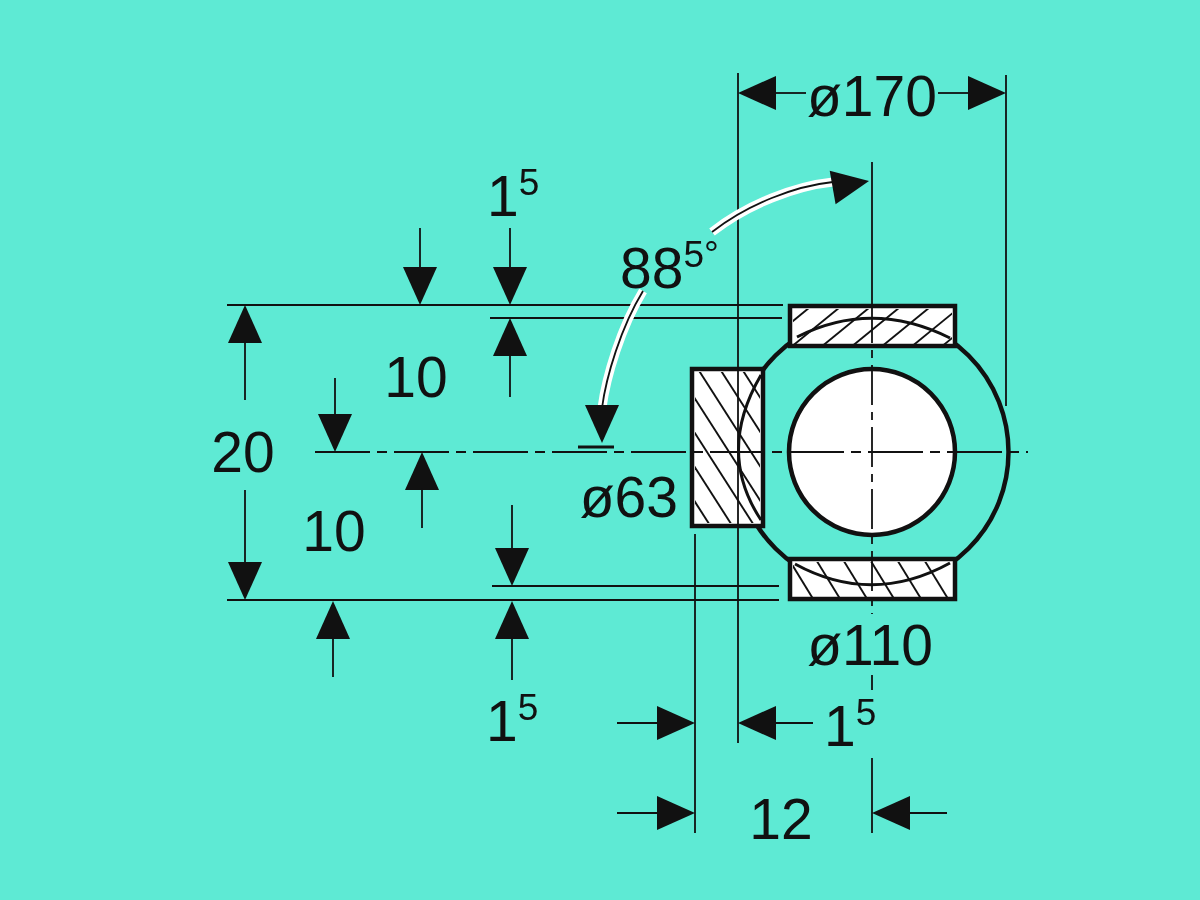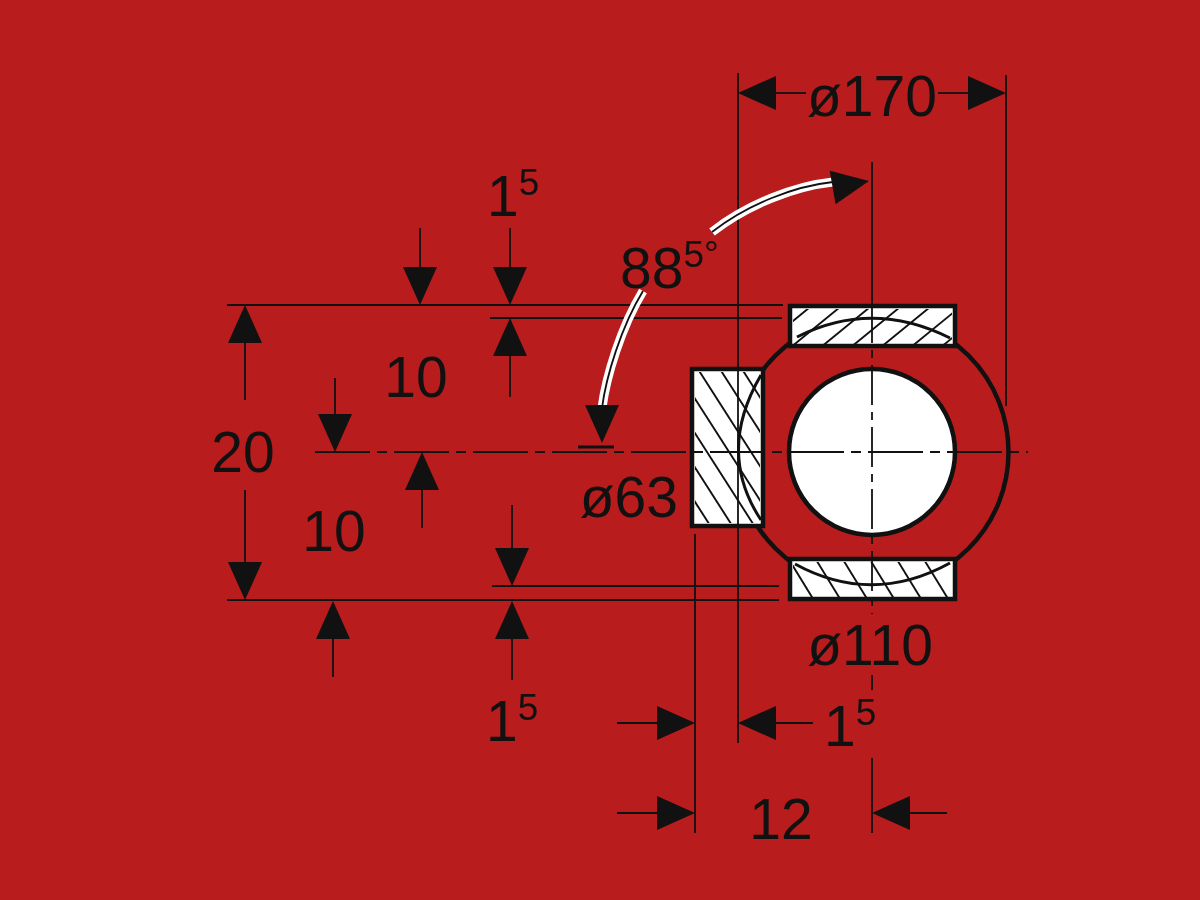--- a/index.html
+++ b/index.html
@@ -6,21 +6,21 @@
     margin: 0;
     padding: 0;
     width: 100%;
     height: 100%;
     background: #ffffff;
     overflow: hidden;
   }
   #canvas {
     width: 1200px;
     height: 900px;
-    background: #b91c1c;
+    background: #5eead4;
   }
   svg text {
     font-family: "Liberation Sans", sans-serif;
     fill: #111111;
   }
   .lbl      { font-size: 57px; }
   .lbl-sup  { font-size: 37px; }
   .thin   { stroke: #111111; stroke-width: 1.8; fill: none; }
   .thick  { stroke: #111111; stroke-width: 4.5; fill: none; }
   .wfill  { fill: #ffffff; }

